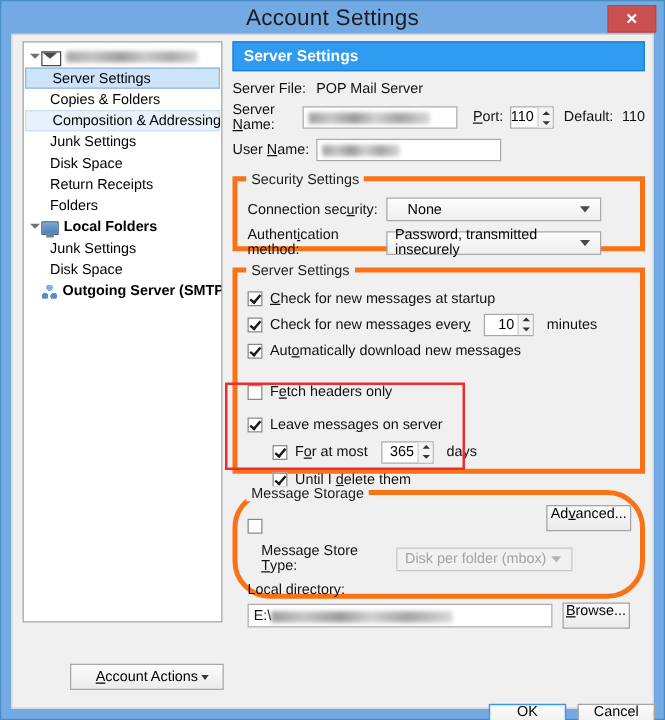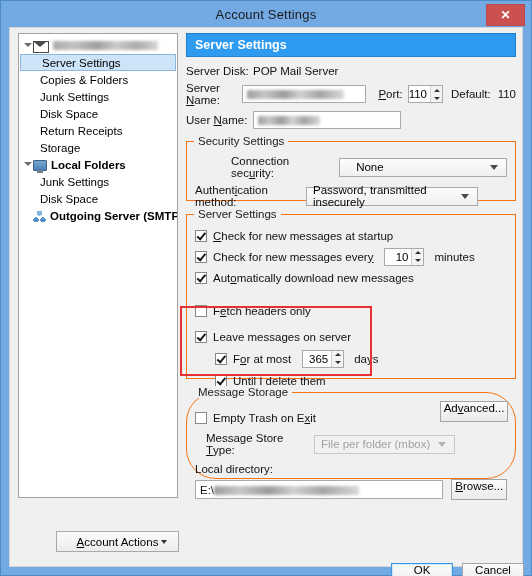--- a/index.html
+++ b/index.html
@@ -12,21 +12,21 @@
   .window{
     position:absolute;left:0;top:0;width:532px;height:576px;
     background:#73aae4;box-sizing:border-box;
     border:1px solid #4a8cc8;
   }
   .titlebar{
     position:absolute;left:0;top:0;width:530px;height:26px;
     display:flex;align-items:center;justify-content:center;
   }
   .title-text{
-    font-size:13px;color:#1b1b1b;font-family:"Liberation Sans", sans-serif;
+    font-size:18px;color:#1b1b1b;font-family:"Liberation Sans", sans-serif;
     letter-spacing:.2px;
   }
   .close-btn{
     position:absolute;right:6px;top:3px;width:37px;height:20px;
     background:#cb5050;border:1px solid #bb4848;
     display:flex;align-items:center;justify-content:center;
     color:#fff;font-size:12px;font-weight:bold;cursor:pointer;
     font-family:"Liberation Sans", sans-serif;
   }
   .dialog{
@@ -145,21 +145,21 @@
     content:"";position:absolute;left:2.5px;top:2.5px;width:0;height:0;
     border-left:3px solid transparent;border-right:3px solid transparent;
     border-bottom:3.5px solid #333;
   }
   .spin-dn::after{
     content:"";position:absolute;left:2.5px;bottom:2.5px;width:0;height:0;
     border-left:3px solid transparent;border-right:3px solid transparent;
     border-top:3.5px solid #333;
   }
   .group{
-    position:relative;border:1px solid #f97316;box-sizing:border-box;
+    position:relative;border:4px solid #f97316;box-sizing:border-box;
     padding:9px 8px 8px 8px;
   }
   .group-title{
     position:absolute;top:-7px;left:7px;background:#f0f0f0;
     padding:0 4px;font-size:11.5px;color:#222;
   }
   .combo{
     height:19px;background:linear-gradient(#fdfdfd,#efefef);
     border:1px solid #a9a9a9;box-sizing:border-box;
     display:flex;align-items:center;padding-left:6px;
@@ -221,31 +221,34 @@
         <span class="ico ico-mail"></span>
         <span class="blur-name"></span>
       </div>
 
       <div class="tree-row child selected">
         <span>Server Settings</span>
       </div>
       <div class="tree-row child">
         <span>Copies &amp; Folders</span>
       </div>
+      <div class="tree-row child soft">
+        <span>Composition &amp; Addressing</span>
+      </div>
       <div class="tree-row child">
         <span>Junk Settings</span>
       </div>
       <div class="tree-row child">
         <span>Disk Space</span>
       </div>
       <div class="tree-row child">
         <span>Return Receipts</span>
       </div>
       <div class="tree-row child">
-        <span>Storage</span>
+        <span>Folders</span>
       </div>
 
       <div class="tree-row bold">
         <span class="twisty"></span>
         <span class="ico ico-pc"></span>
         <span>Local Folders</span>
       </div>
       <div class="tree-row child">
         <span>Junk Settings</span>
       </div>
@@ -263,21 +266,21 @@
       <span class="acct-caret"></span>
     </div>
 
     <div class="main">
 
       <div class="panel-head">
         <span>Server Settings</span>
       </div>
 
       <div class="row" style="margin-top:8px;">
-        <span class="lbl" style="width:64px;">Server Disk:</span>
+        <span class="lbl" style="width:64px;">Server File:</span>
         <span class="lbl" style="margin-left:3px;">POP Mail Server</span>
       </div>
 
       <div class="row" style="margin-top:5px;">
         <span class="lbl" style="width:64px;">Server <span class="u">N</span>ame:</span>
         <span class="txtfield" style="width:148px;margin-left:3px;">
           <span class="blur-val" style="width:97px;"></span>
         </span>
         <span class="lbl" style="margin-left:12px;"><span class="u">P</span>ort:</span>
         <span class="spinner" style="width:40px;margin-left:5px;">
@@ -293,21 +296,21 @@
 
       <div class="row" style="margin-top:5px;">
         <span class="lbl" style="width:64px;">User <span class="u">N</span>ame:</span>
         <span class="txtfield" style="width:148px;margin-left:3px;">
           <span class="blur-val" style="width:62px;"></span>
         </span>
       </div>
 
       <div class="group" style="margin-top:12px;height:60px;">
         <span class="group-title">Security Settings</span>
-        <div class="row" style="margin-top:4px;margin-left:36px;">
+        <div class="row" style="margin-top:4px;">
           <span class="lbl" style="width:107px;">Connection sec<span class="u">u</span>rity:</span>
           <span class="combo" style="width:172px;margin-left:4px;padding-left:16px;">
             <span>None</span>
             <span class="combo-caret"></span>
           </span>
         </div>
         <div class="row" style="margin-top:5px;">
           <span class="lbl" style="width:107px;">Authent<span class="u">i</span>cation method:</span>
           <span class="combo" style="width:172px;margin-left:4px;">
             <span>Password, transmitted insecurely</span>
@@ -369,31 +372,30 @@
           <span class="cbox on"></span>
           <span class="lbl">Until I <span class="u">d</span>elete them</span>
         </div>
       </div>
 
       <div class="group" style="margin-top:13px;height:87px;border-radius:30px;">
         <span class="group-title">Message Storage</span>
 
         <div class="cbrow" style="margin-top:6px;">
           <span class="cbox"></span>
-          <span class="lbl">Empty Trash on E<span class="u">x</span>it</span>
         </div>
 
         <div class="btn" style="position:absolute;right:7px;top:8px;width:68px;height:21px;">
           <span>Ad<span class="u">v</span>anced...</span>
         </div>
 
         <div class="row" style="margin-top:5px;margin-left:11px;">
           <span class="lbl" style="width:105px;">Message Store <span class="u">T</span>ype:</span>
           <span class="combo disabled" style="width:141px;margin-left:3px;">
-            <span>File per folder (mbox)</span>
+            <span>Disk per folder (mbox)</span>
             <span class="combo-caret"></span>
           </span>
         </div>
 
         <div class="row" style="margin-top:7px;">
           <span class="lbl">Local directory:</span>
         </div>
 
         <div class="row" style="margin-top:4px;">
           <span class="txtfield" style="width:255px;height:19px;">

